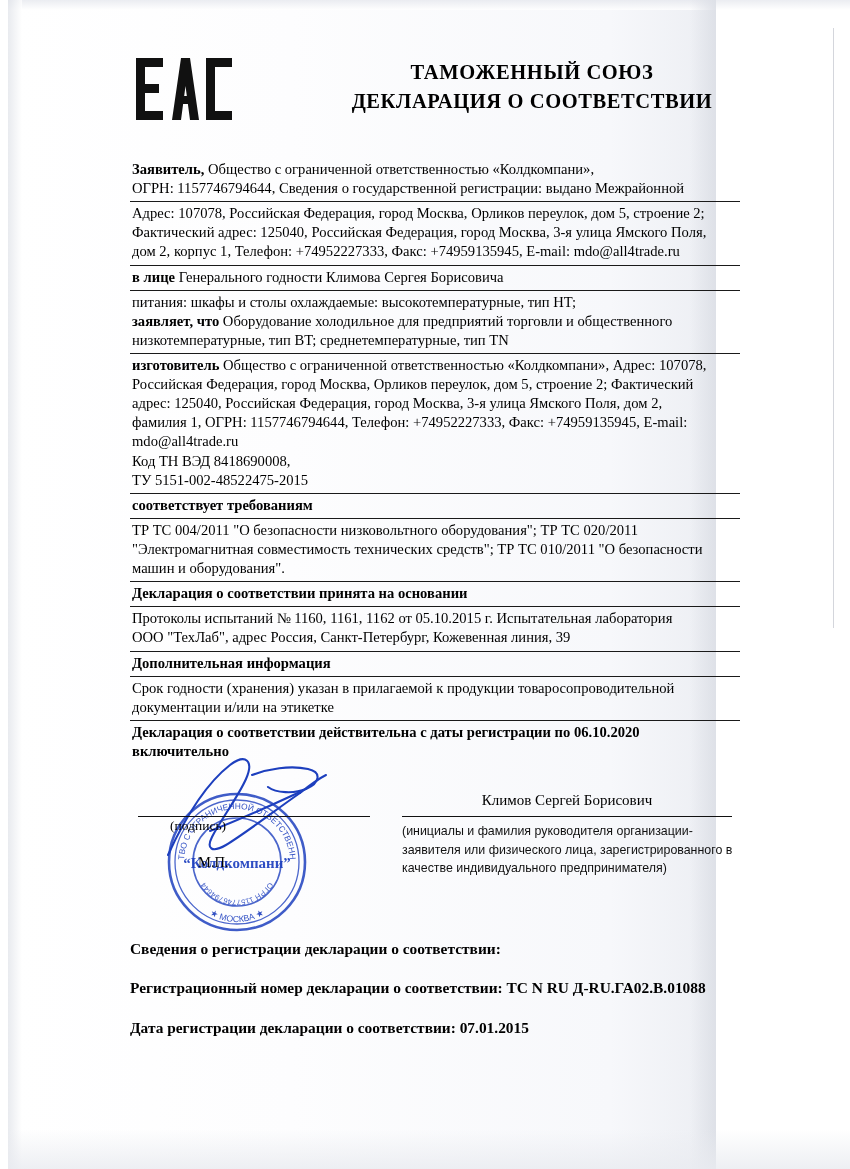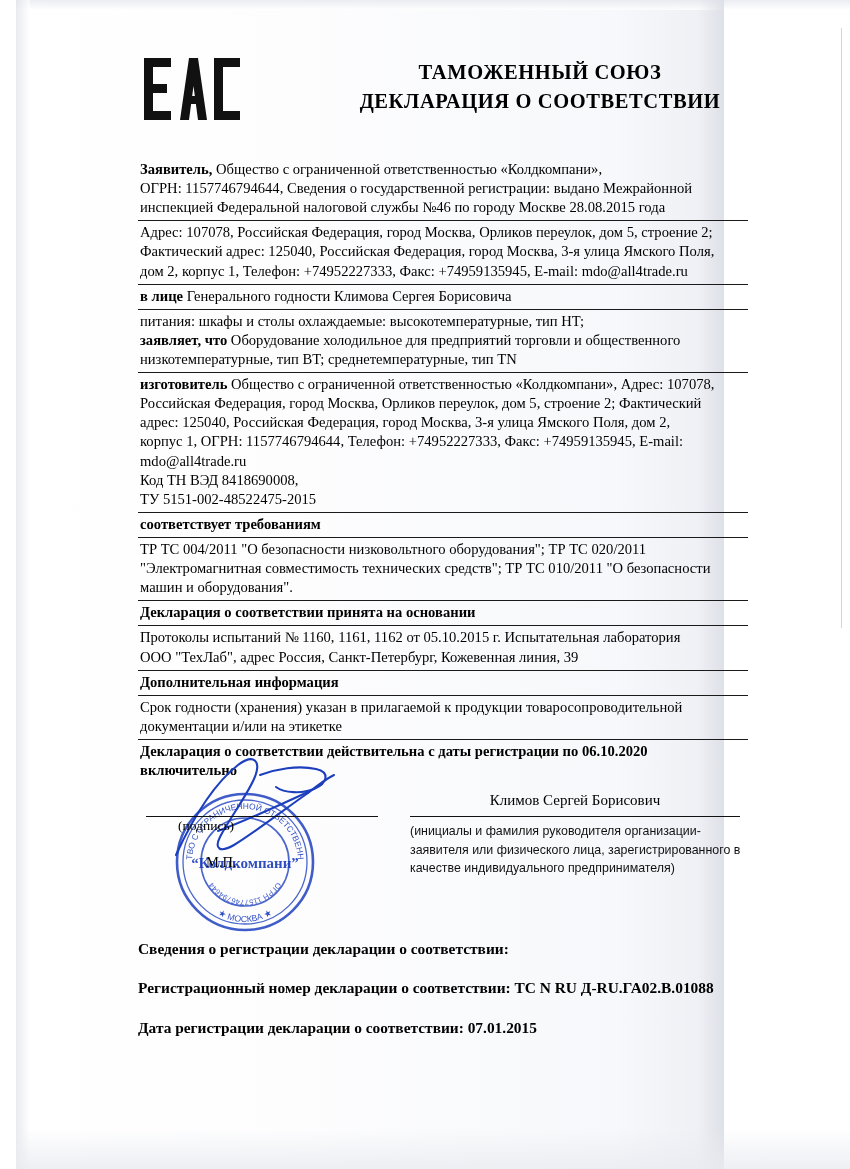--- a/index.html
+++ b/index.html
@@ -11,21 +11,21 @@
     width: 850px;
     height: 1169px;
     position: relative;
     font-family: "Liberation Serif", serif;
     color: #000;
     overflow: hidden;
   }
   
   .page {
     position: absolute;
-    left: 16px; top: 0;
+    left: 8px; top: 0;
     width: 708px; height: 1169px;
     background:
       linear-gradient(90deg, #ffffff 0%, #fdfdfe 40%, #f7f8fb 85%, #eceef3 100%);
   }
   .scan-edge-left {
     position: absolute;
     left: 0; top: 0; width: 14px; height: 1169px;
     background: linear-gradient(90deg,#dfe2e8 0%, #ffffff 100%);
     opacity: .7;
   }
@@ -203,21 +203,20 @@
     </div>
   </div>
 
   <div class="doc">
 
     <div class="row">
       <div>
         <span class="b">Заявитель,</span><span> Общество с ограниченной ответственностью «Колдкомпани»,</span>
       </div>
       <div>ОГРН: 1157746794644, Сведения о государственной регистрации: выдано Межрайонной</div>
-      <div>инспекцией Федеральной налоговой службы №46 по городу Москве  28.08.2015 года</div>
     </div>
     <div class="rule"></div>
 
     <div class="row">
       <div>Адрес: 107078, Российская Федерация, город Москва, Орликов переулок, дом 5, строение 2;</div>
       <div>Фактический адрес: 125040, Российская Федерация, город Москва, 3-я улица Ямского Поля,</div>
       <div>дом 2, корпус 1, Телефон: +74952227333, Факс: +74959135945, E-mail: mdo@all4trade.ru</div>
     </div>
     <div class="rule"></div>
 
@@ -234,21 +233,21 @@
       <div>низкотемпературные, тип BT; среднетемпературные, тип TN</div>
     </div>
     <div class="rule"></div>
 
     <div class="row just">
       <div>
         <span class="b">изготовитель</span><span> Общество с ограниченной ответственностью «Колдкомпани», Адрес: 107078,</span>
       </div>
       <div>Российская Федерация, город Москва, Орликов переулок, дом 5, строение 2; Фактический</div>
       <div>адрес: 125040, Российская Федерация, город Москва, 3-я улица Ямского Поля, дом 2,</div>
-      <div>корпус 1, ОГРН: 1157746794644, Телефон: +74952227333, Факс: +74959135945, E-mail:</div>
+      <div>фамилия 1, ОГРН: 1157746794644, Телефон: +74952227333, Факс: +74959135945, E-mail:</div>
       <div>mdo@all4trade.ru</div>
       <div>Код ТН ВЭД 8418690008,</div>
       <div>ТУ 5151-002-48522475-2015</div>
     </div>
     <div class="rule"></div>
 
     <div class="row">
       <span class="b">соответствует требованиям</span>
     </div>
     <div class="rule"></div>

